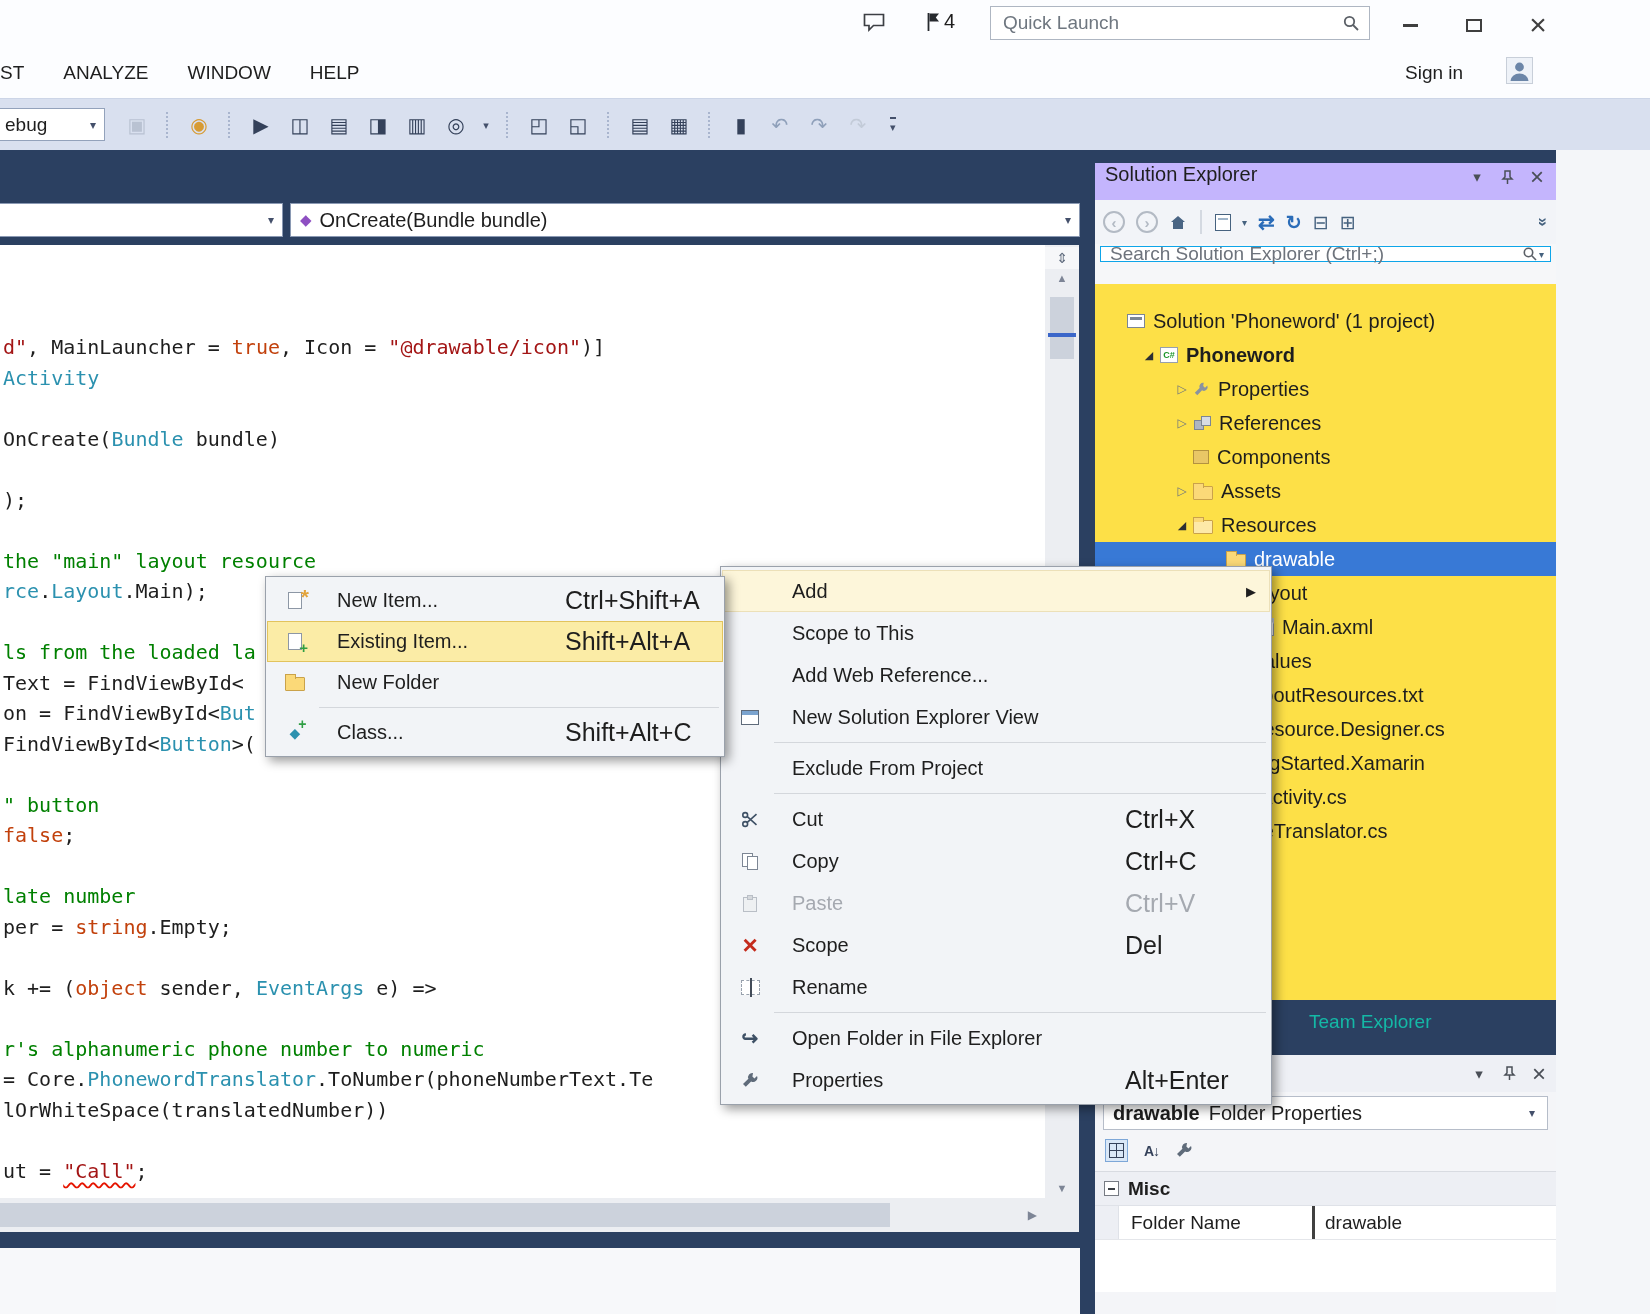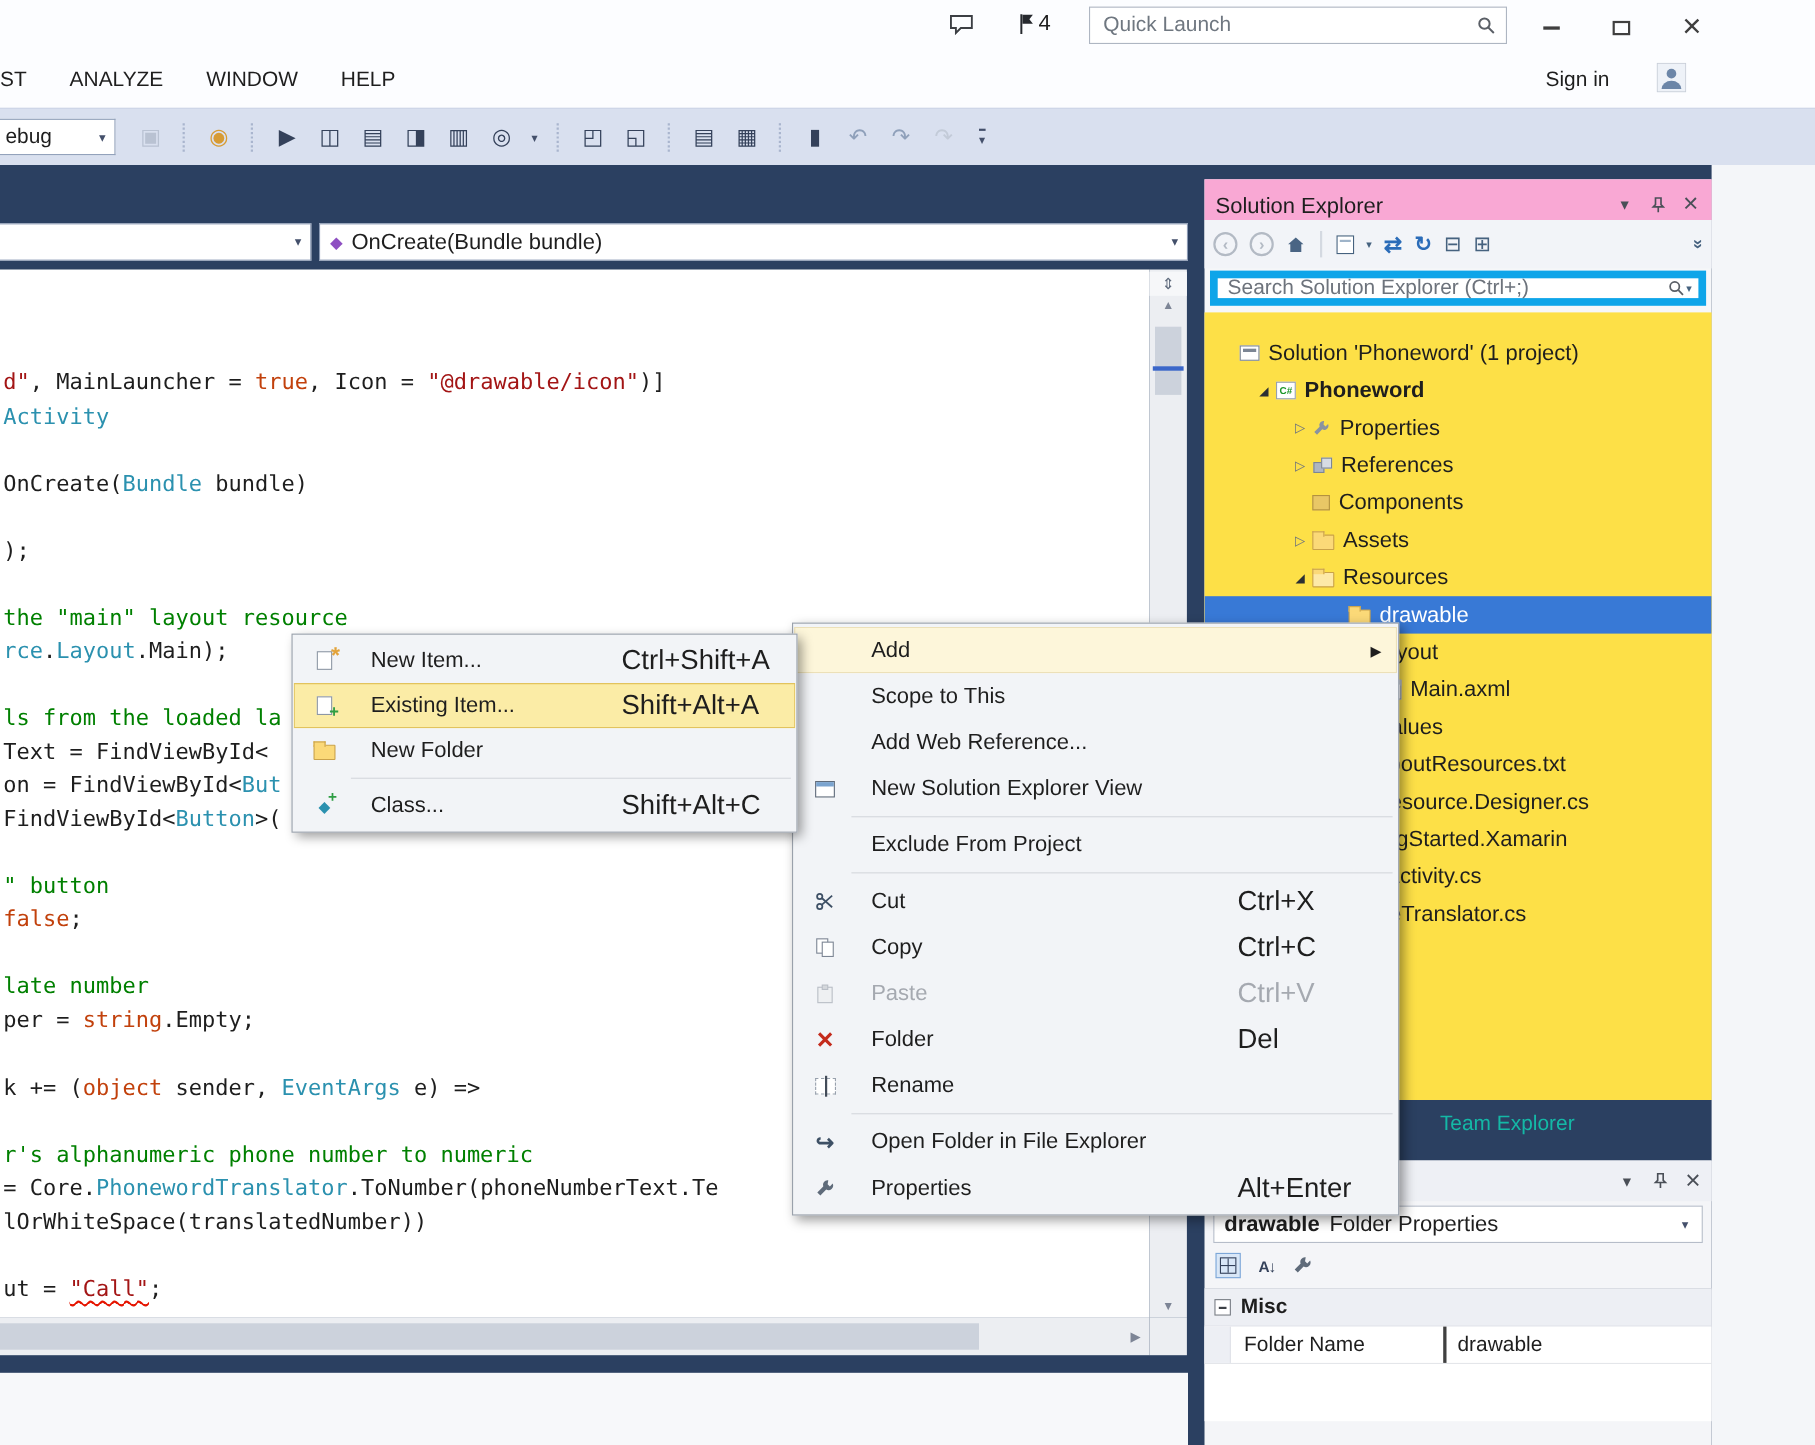--- a/index.html
+++ b/index.html
@@ -61,29 +61,29 @@
   .vs-caret{position:absolute;top:88px;left:3px;width:28px;height:4px;background:#3a66c9}
   .vs-down{position:absolute;bottom:4px;left:0;right:0;text-align:center;font-size:11px;color:#7d8596}
   .hscroll{position:absolute;left:0;top:1048px;width:1045px;height:34px;background:#eceef2}
   .hs-thumb{position:absolute;left:0;top:5px;width:890px;height:24px;background:#ccd2dc}
   .hs-right{position:absolute;right:8px;top:0;height:34px;line-height:34px;font-size:12px;color:#7d8596}
   .hscroll-corner{position:absolute;left:1045px;top:1048px;width:34px;height:34px;background:#eceef2}
   .bottom-white{position:absolute;left:0;top:1098px;width:1080px;height:66px;background:#f7f8fa}
 
   
   .se-panel{position:absolute;left:1095px;top:13px;width:461px;height:837px;background:#f6f7f9}
-  .se-title{height:37px;background:#f9a8d4;display:flex;align-items:flex-end;padding:0 4px 0 10px}
+  .se-title{height:37px;background:#c4b5fd;display:flex;align-items:flex-start;padding:0 4px 0 10px}
   .se-title-label{font-size:20px;flex:1}
   .se-tbtn{width:30px;height:28px;display:flex;align-items:center;justify-content:center;color:#4a4f57;font-size:15px}
   .se-close{font-size:24px}
   .se-toolbar{height:44px;display:flex;align-items:center;gap:11px;padding:0 8px;background:#f2f4f8}
   .se-sep{width:2px;height:24px;background:#d4d9e1;margin:0 2px}
   .se-overflow{margin-left:auto;color:#46627f;font-size:16px;transform:rotate(90deg);font-weight:bold}
   .se-dd{font-size:10px;color:#46627f}
-  .se-search{margin:2px 5px 0;height:32px;background:#fff;border:7px solid #0ea5e9;display:flex;align-items:center;padding:0 6px 0 9px}
+  .se-search{margin:2px 5px 0;height:16px;background:#fff;border:1px solid #0ea5e9;display:flex;align-items:center;padding:0 6px 0 9px}
   .se-search-text{flex:1;font-size:19px;color:#6d737c;white-space:nowrap;overflow:hidden}
   .se-tree{position:absolute;left:0;top:121px;right:0;bottom:0;background:#fde047;padding-top:20px;overflow:hidden}
   .tree-row{height:34px;display:flex;align-items:center;font-size:20px}
   .tree-row.selected{background:#3879d6;color:#fff}
   .expander{width:22px;flex:0 0 22px;text-align:center;font-size:12px;color:#6e747d}
   .expander.open{color:#2b2f33;font-size:11px}
   .tree-row.selected .expander{color:#fff}
   .tree-label{padding-left:8px;white-space:nowrap}
   .tree-label.bold{font-weight:bold}
 
@@ -552,21 +552,21 @@
             </svg>
           </span>
         </span>
         <span class="menu-label">Paste</span>
         <span class="menu-shortcut">Ctrl+V</span>
       </div>
       <div class="menu-item">
         <span class="menu-icon">
           <span class="ic i-delete"></span>
         </span>
-        <span class="menu-label">Folder</span>
+        <span class="menu-label">Scope</span>
         <span class="menu-shortcut">Del</span>
       </div>
       <div class="menu-item">
         <span class="menu-icon">
           <span class="ic i-rename"></span>
         </span>
         <span class="menu-label">Rename</span>
         <span class="menu-shortcut"></span>
       </div>
       <div class="menu-sep"></div>

